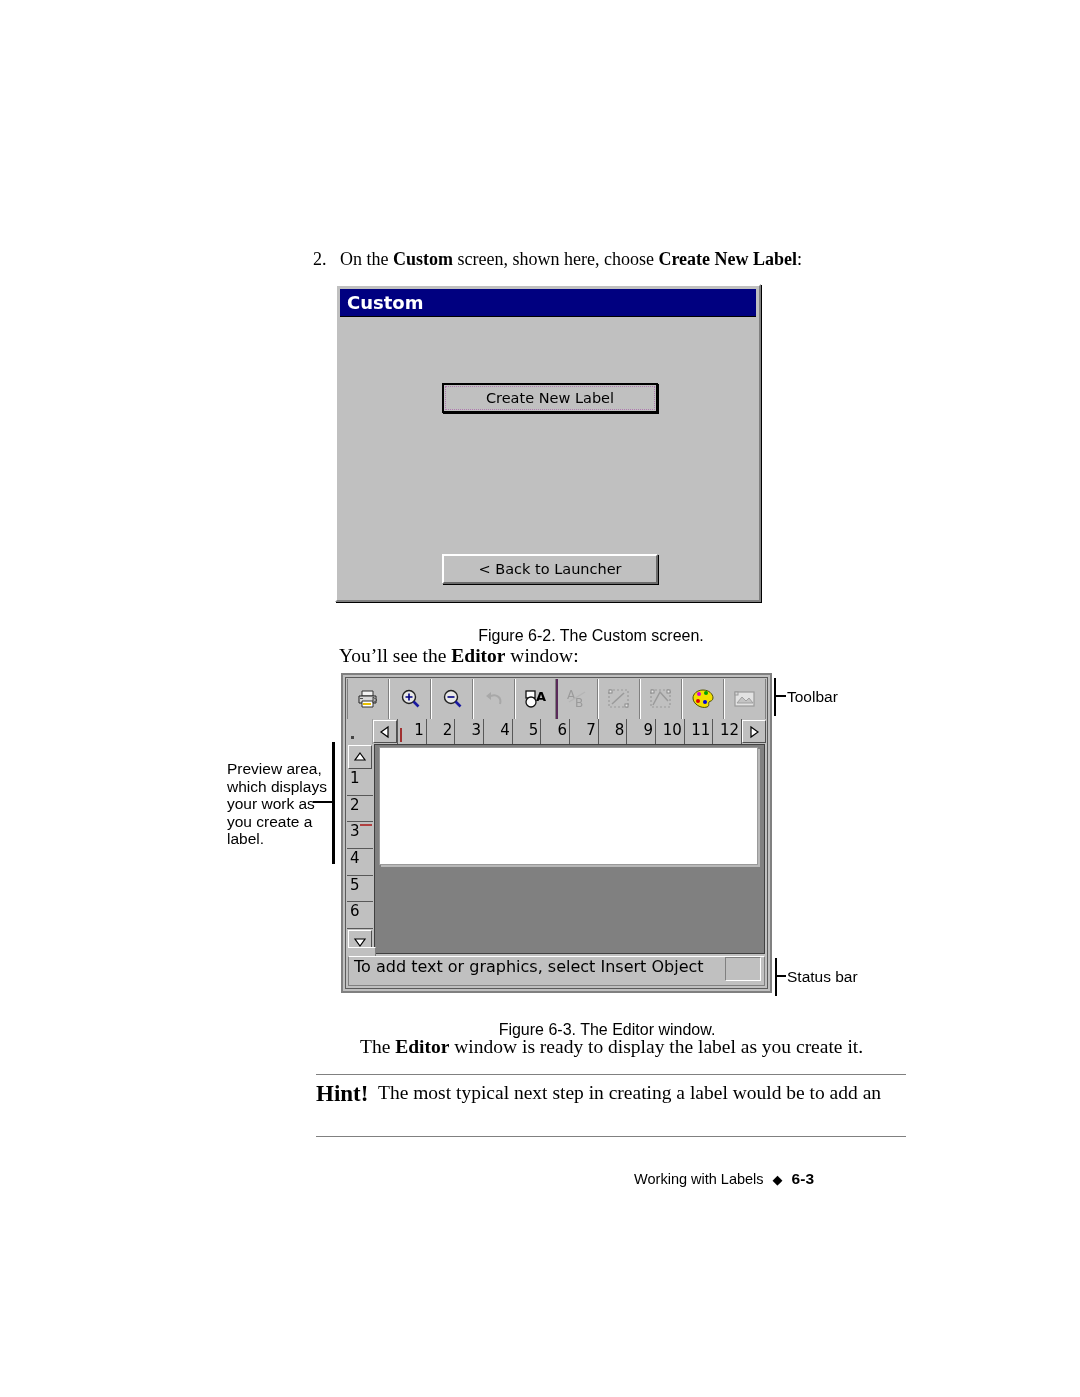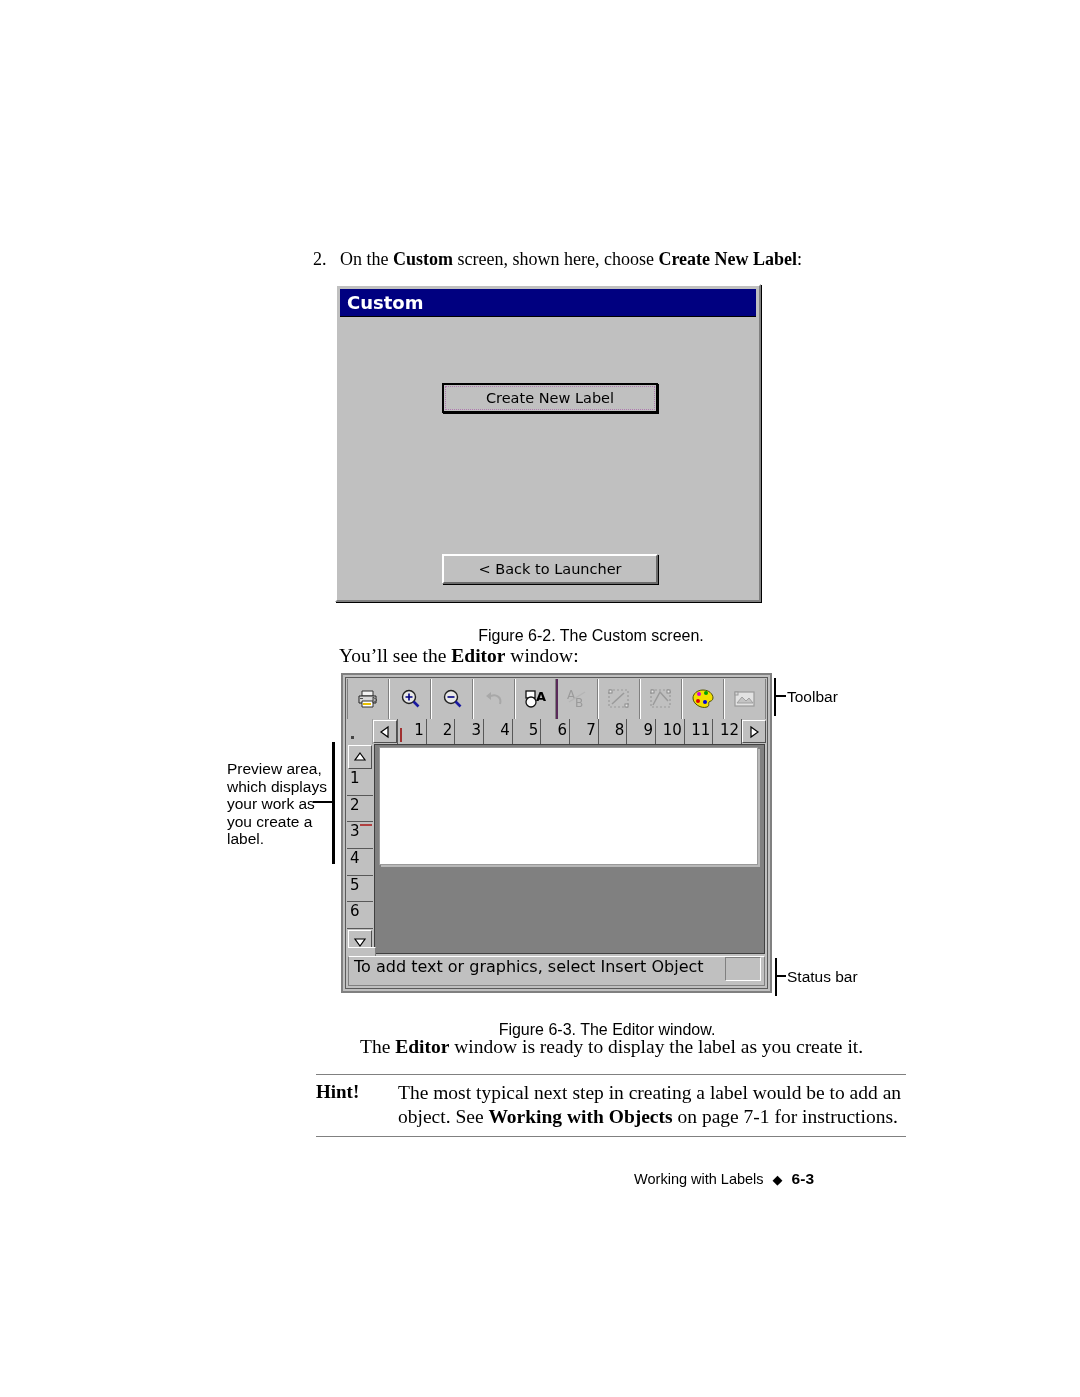--- a/index.html
+++ b/index.html
@@ -405,32 +405,32 @@
     width: 590px;
     height: 1px;
     background: #808080;
   }
   .hint-rule.top { top: 1074px; }
   .hint-rule.bottom { top: 1136px; }
   .hint-label {
     position: absolute;
     left: 316px;
     top: 1081px;
-    font-size: 19px;
+    font-size: 23px;
     font-weight: bold;
   }
   .hint-body {
     position: absolute;
     left: 378px;
     top: 1081px;
     width: 530px;
     font-size: 19.5px;
     line-height: 24px;
   }
-  .hint-body .l { display: block; white-space: nowrap; margin-left: 20px; }
+  .hint-body .l { display: block; white-space: nowrap; }
 
   
   .footer {
     position: absolute;
     left: 0;
     top: 1170px;
     width: 988px;
     text-align: right;
     padding-right: 174px;
     box-sizing: border-box;
@@ -628,19 +628,18 @@
 </div>
 
 <div class="closing">
   <span>The </span><span class="b">Editor</span><span> window is ready to display the label as you create it.</span>
 </div>
 
 <div class="hint-rule top"></div>
 <div class="hint-label">Hint!</div>
 <div class="hint-body">
   <span class="l">The most typical next step in creating a label would be to add an</span>
-  <span class="l"><span>object. See </span><span class="b">Working with Objects</span><span> on page 7-1 for instructions.</span></span>
 </div>
 <div class="hint-rule bottom"></div>
 
 <div class="footer">
   <span>Working with Labels</span><span class="diamond">◆</span><span class="pg">6-3</span>
 </div>
 
 </body></html>

